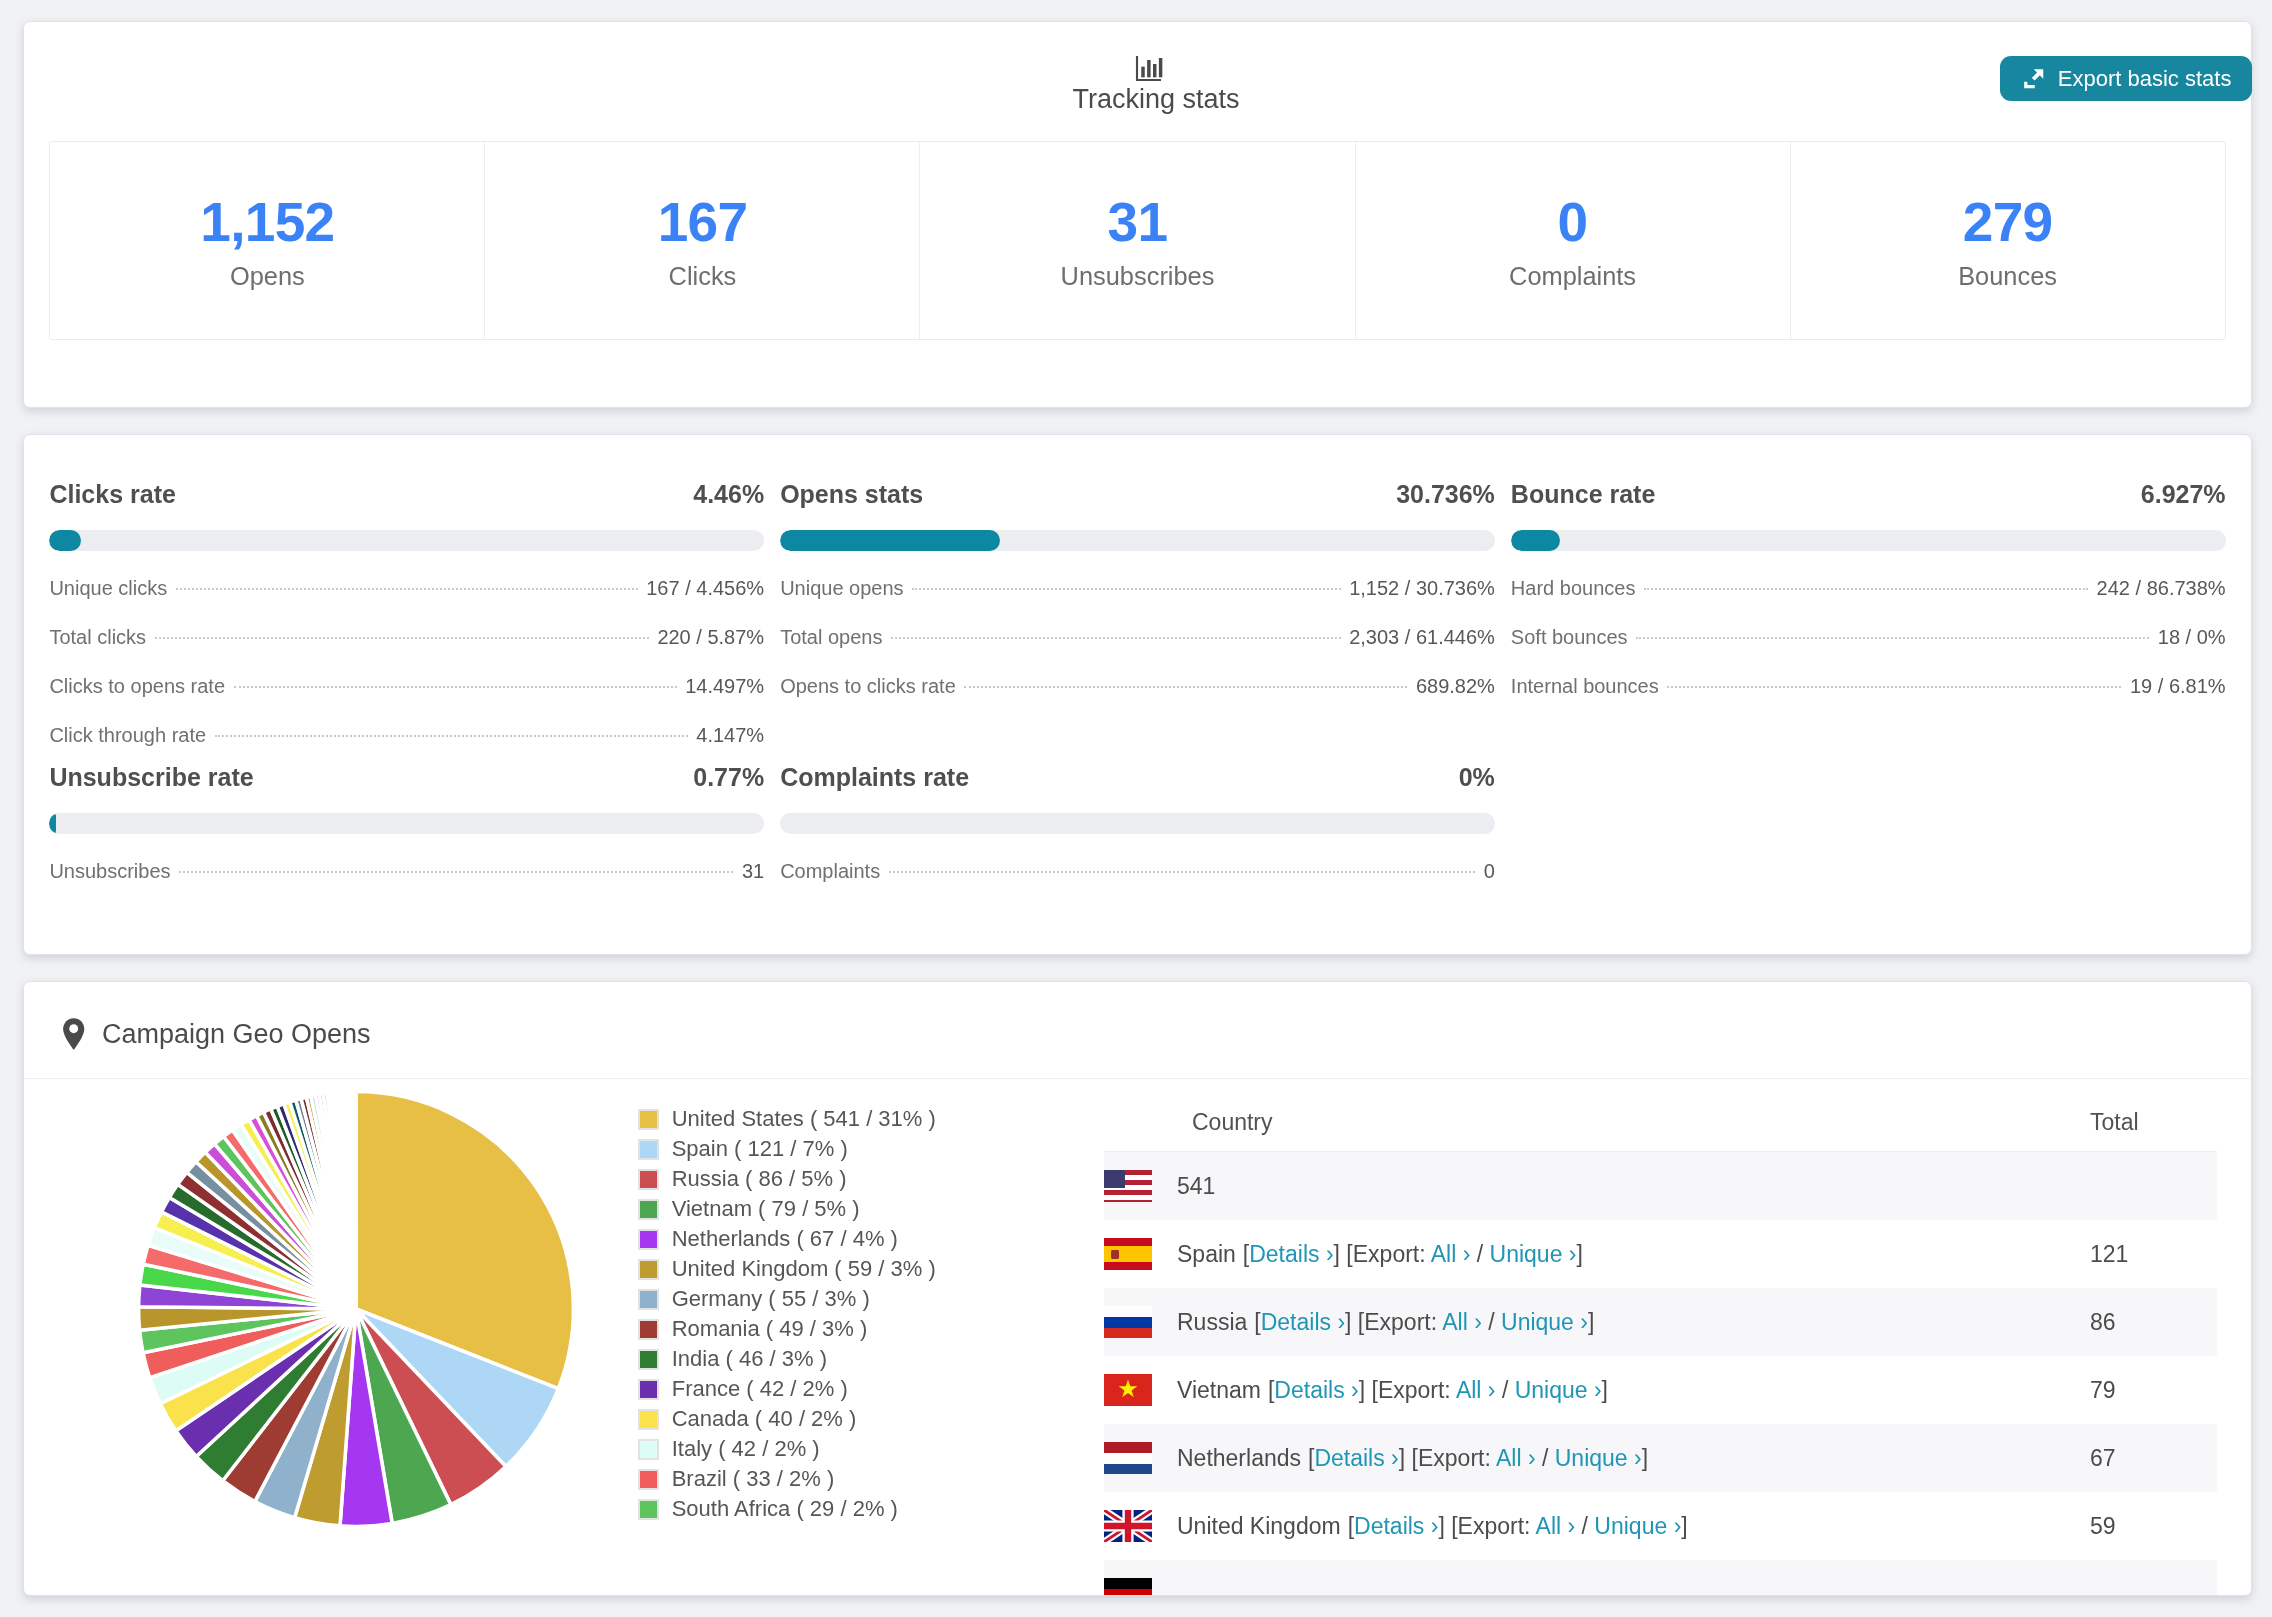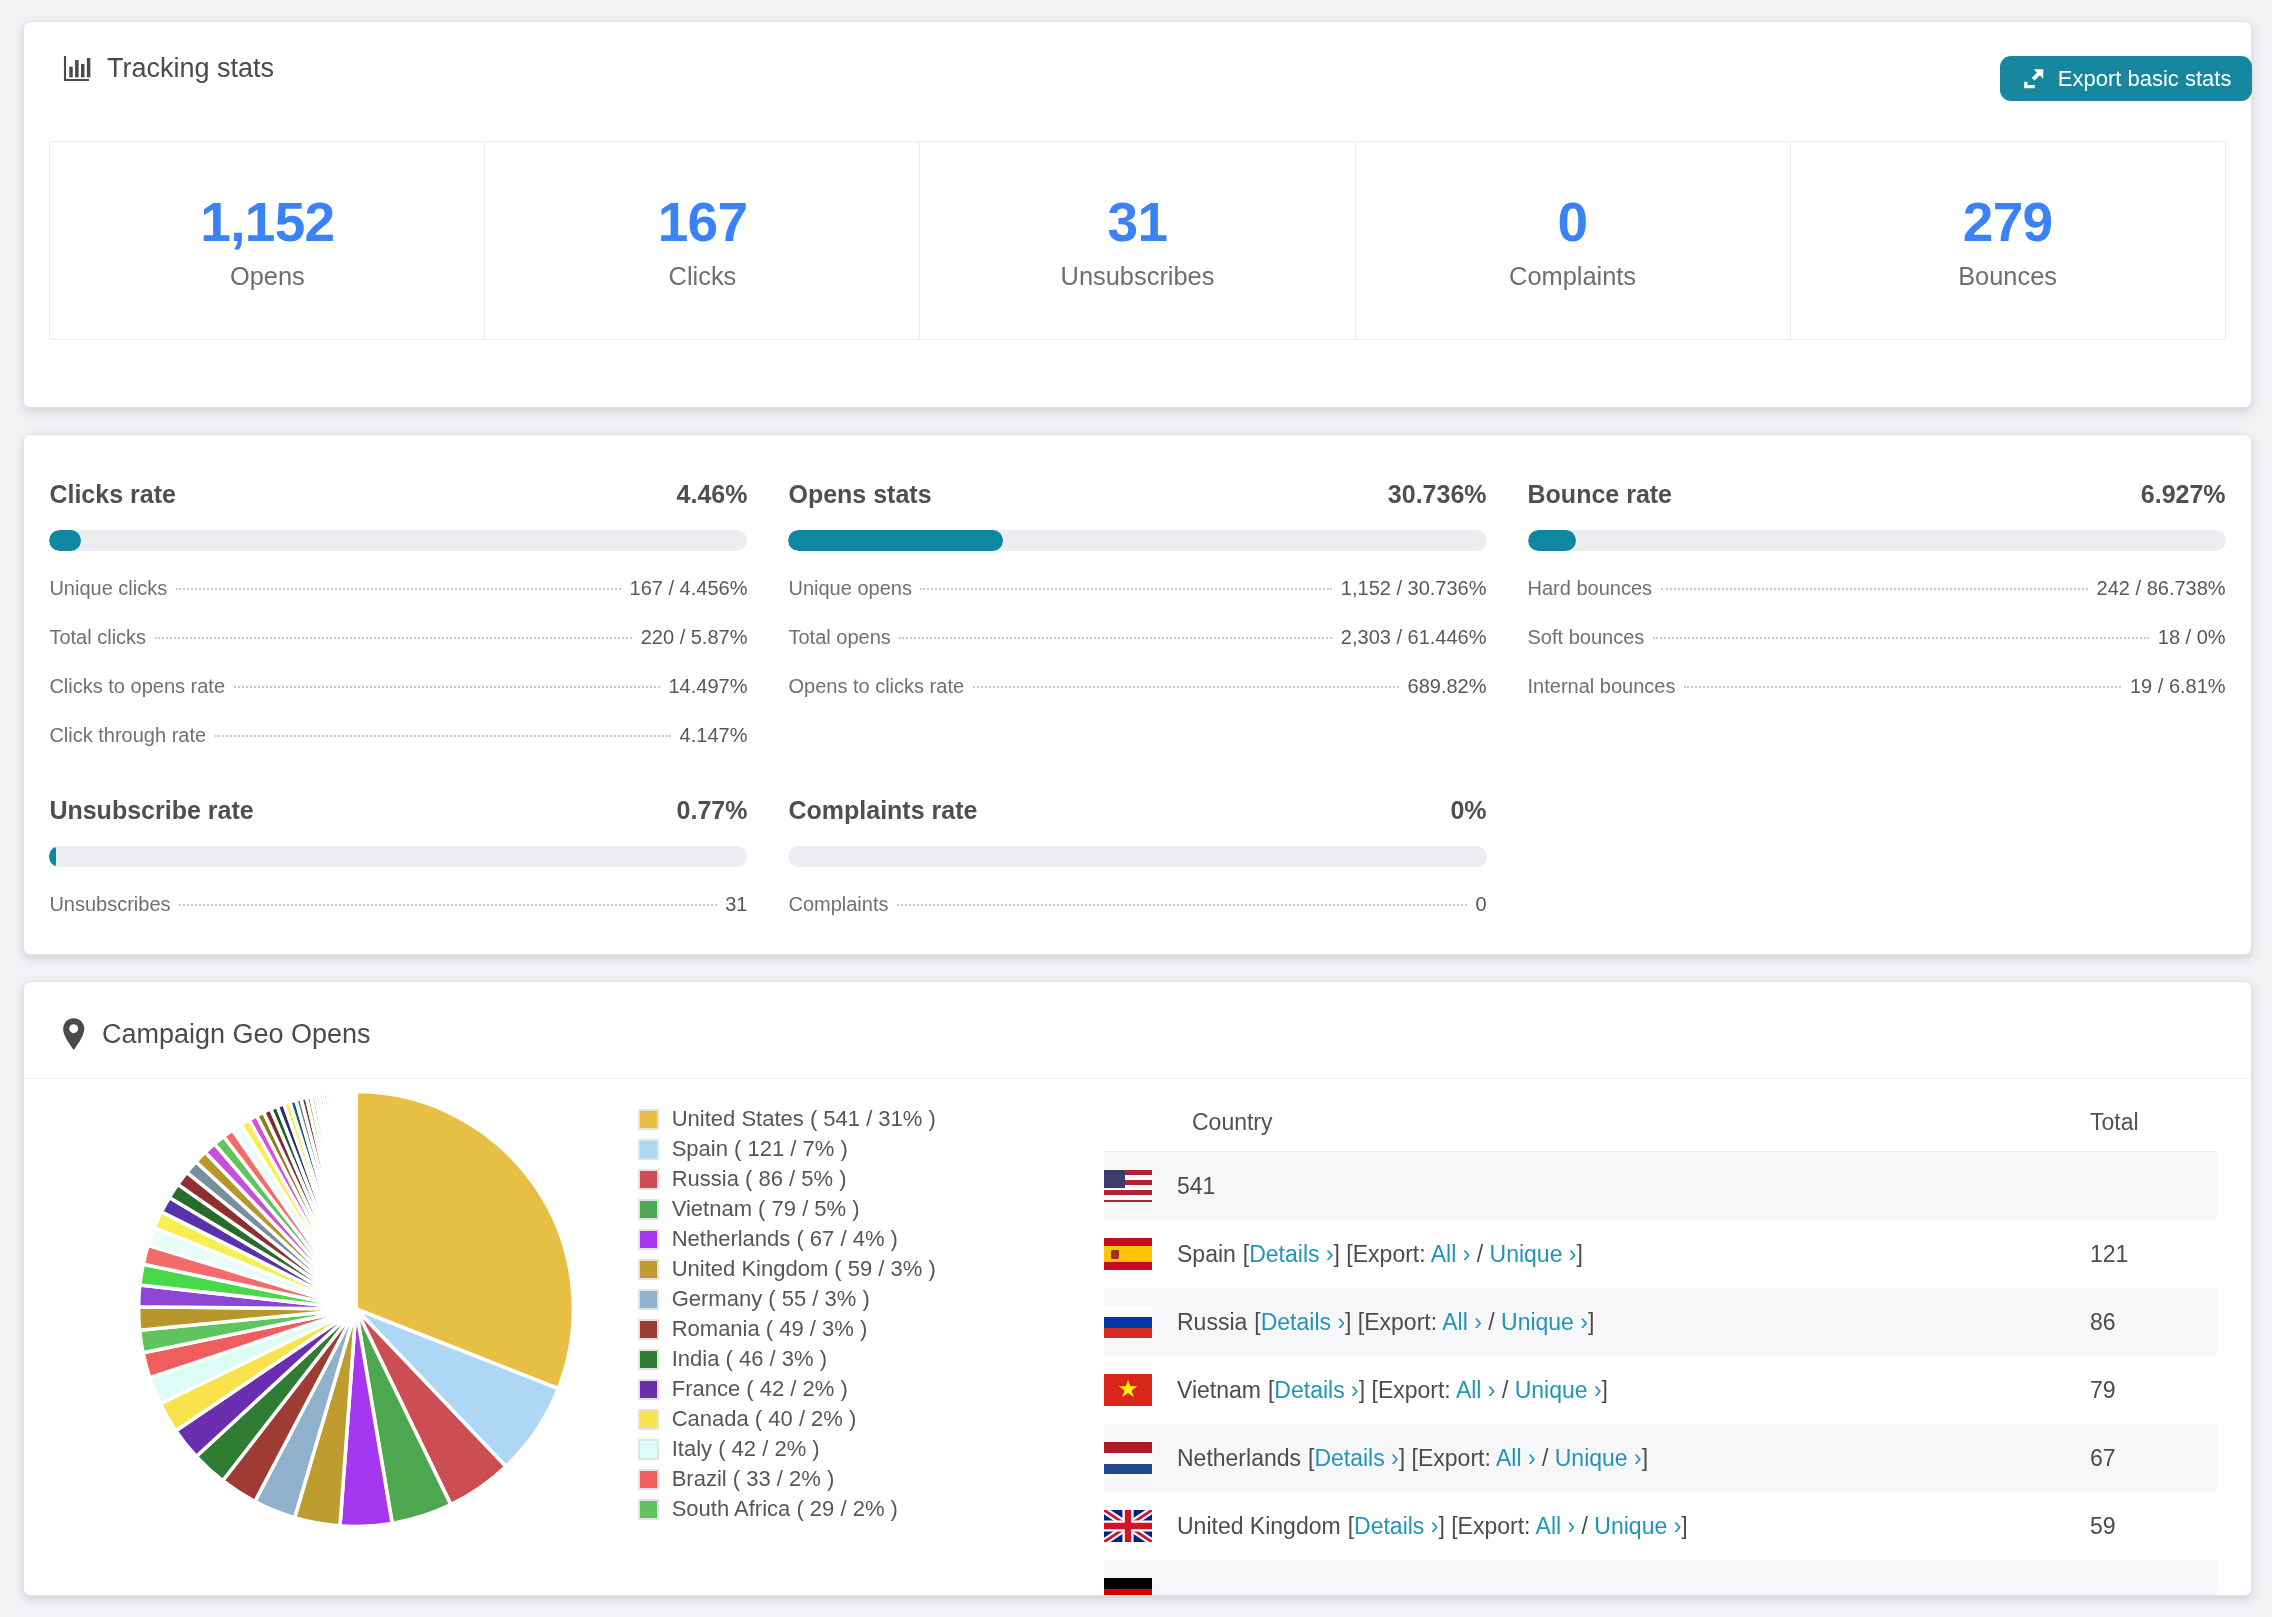--- a/index.html
+++ b/index.html
@@ -16,21 +16,21 @@
     background:#fff;
     border:1.4px solid #dfe2e8;
     border-radius:7px;
     box-shadow:0 3.5px 8.5px rgba(125,135,150,.28);
   }
   #card-tracking { top:21px;  height:387px; }
   #card-rates    { top:434px; height:521px; }
   #card-geo      { top:981px; height:615px; overflow:hidden; }
 
   
-  .card-header { display:flex; align-items:center; padding:30px 0 0 37px; }
+  .card-header { display:flex; align-items:center; padding:30px 0 0 37px;flex-direction:column; }
   .card-header .hd-icon { width:32px; height:32px; margin-right:14px; flex:none; }
   .card-title { font-size:27px; color:#4b4b4b; }
   .export-btn {
     position:absolute; top:34px; right:-1.4px;
     height:45px; display:flex; align-items:center;
     background:#17879f; color:#fff; border:none;
     font-family:inherit; font-size:22px;
     padding:0 21px; border-radius:11px; cursor:pointer;
   }
   .export-btn svg { width:25.4px; height:25.4px; margin-right:11.3px; }
@@ -44,21 +44,21 @@
     border-right:1.4px solid #ededf0;
   }
   .stat-box:last-child { border-right:none; }
   .stat-value { font-size:55px; font-weight:700; color:#3b82f6; letter-spacing:-0.7px; }
   .stat-label { font-size:25.4px; color:#6e6e6e; margin-top:8.5px; }
 
   
   .rates-grid {
     padding:45px 25.4px 0 25.4px;
     display:grid; grid-template-columns:1fr 1fr 1fr;
-    column-gap:41px; row-gap:49px;
+    column-gap:41px; row-gap:49px;gap:16px;
   }
   .rate-title-row { display:flex; justify-content:space-between; align-items:baseline;
     font-size:25px; font-weight:700; color:#4f4f4f; }
   .rate-bar { margin-top:21px; height:21px; background:#ebedf1; border-radius:10.6px; overflow:hidden; }
   .rate-fill { height:100%; background:#0e87a2; border-radius:10.6px; }
   .rate-row { display:flex; align-items:baseline; margin-top:26px; font-size:20px; }
   .rate-row .lbl { color:#707070; white-space:nowrap; }
   .leader { flex:1; border-bottom:2.1px dotted #c6cad0; margin:0 8.5px; transform:translateY(-5px); }
   .rate-row .val { color:#585858; white-space:nowrap; }
 

